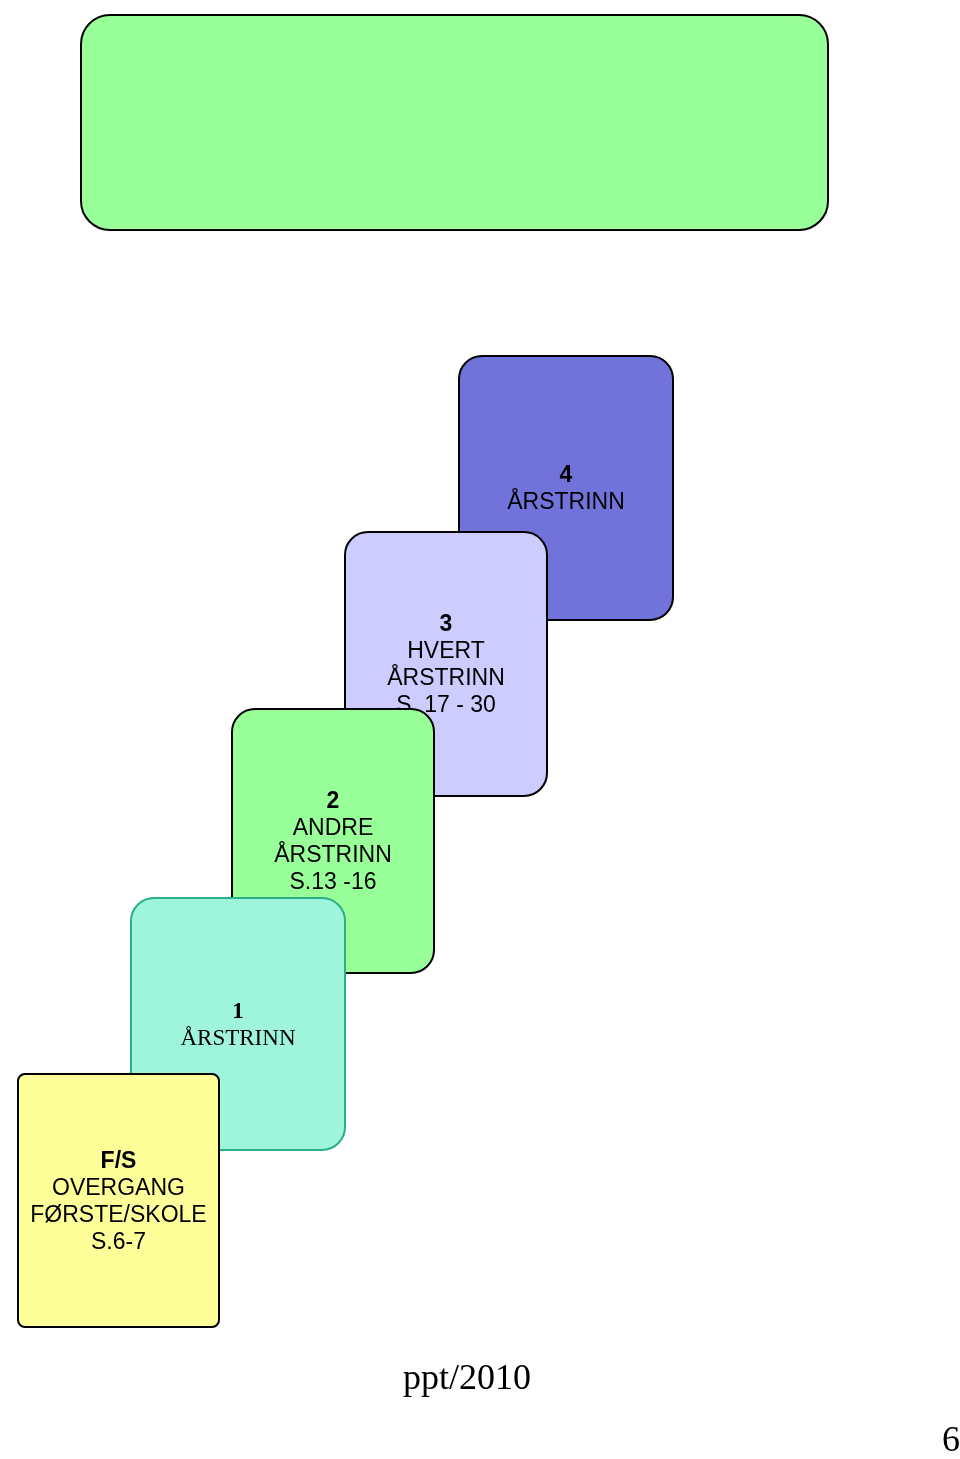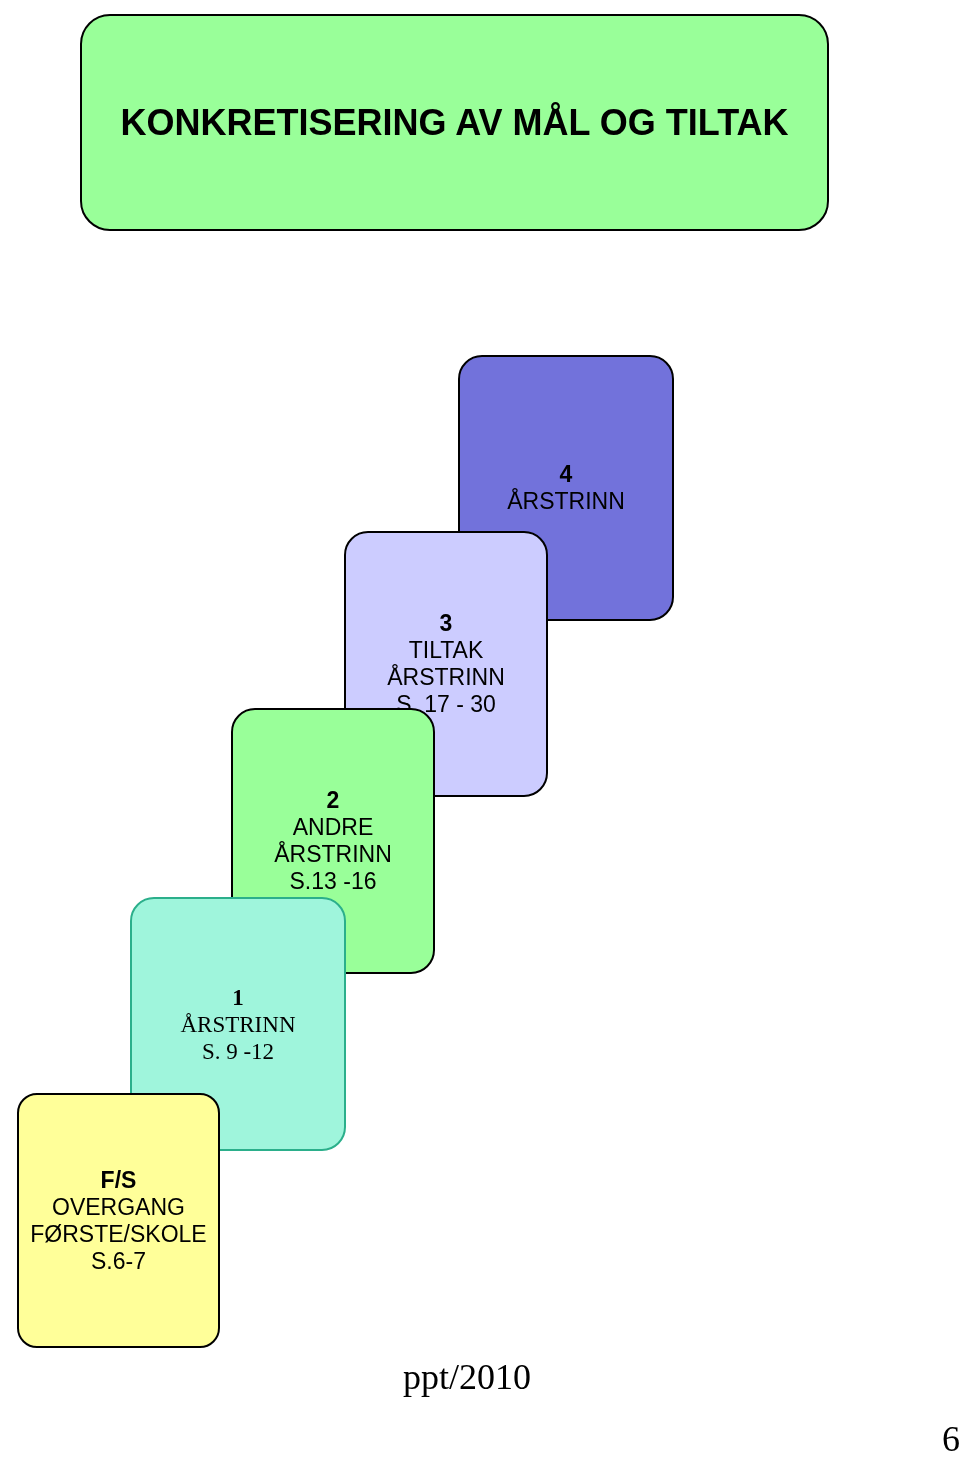--- a/index.html
+++ b/index.html
@@ -14,69 +14,67 @@
   
   #banner{left:80px;top:14px;width:749px;height:217px;background:#99FF99;
           border-radius:30px;}
   #banner .txt{font-weight:bold;font-size:36px;line-height:44px;color:#000;}
 
   .b4{left:458px;top:355px;width:216px;height:266px;background:#7272DB;border-radius:24px;}
   .b3{left:344px;top:531px;width:204px;height:266px;background:#CCCCFF;border-radius:24px;}
   .b2{left:231px;top:708px;width:204px;height:266px;background:#99FF99;border-radius:24px;}
   .b1{left:130px;top:897px;width:216px;height:254px;background:#9FF5DC;border-radius:24px;
       border:2px solid #2BAF8B;}
-  .by{left:17px;top:1073px;width:203px;height:255px;background:#FFFF99;border-radius:20px;margin-top:20px;}
+  .by{left:17px;top:1073px;width:203px;height:255px;background:#FFFF99;border-radius:8px;}
 
   .boxtext{font-size:23px;line-height:27px;color:#000;}
   .boxtext .n{font-weight:bold;}
   .serif{font-family:"Liberation Serif",serif;}
   #ftl{position:absolute;left:403px;top:1356px;font-family:"Liberation Serif",serif;font-size:36px;color:#000;}
   #ftr{position:absolute;left:942px;top:1418px;font-family:"Liberation Serif",serif;font-size:36px;color:#000;}
 </style>
 </head>
 <body>
 
 <div id="page">
 
   <div class="shp" id="banner">
     <div class="txt">
-      <div>KONKRETISERING AV MÅL OG TILTAK</div>
     </div>
   </div>
 
   <div class="shp b4">
     <div class="txt boxtext">
       <div class="n">4</div>
       <div>ÅRSTRINN</div>
     </div>
   </div>
 
   <div class="shp b3">
     <div class="txt boxtext">
       <div class="n">3</div>
-      <div>TILTAK</div>
+      <div>HVERT</div>
       <div>ÅRSTRINN</div>
       <div>S. 17 - 30</div>
     </div>
   </div>
 
   <div class="shp b2">
     <div class="txt boxtext">
       <div class="n">2</div>
       <div>ANDRE</div>
       <div>ÅRSTRINN</div>
       <div>S.13 -16</div>
     </div>
   </div>
 
   <div class="shp b1">
     <div class="txt boxtext serif">
       <div class="n">1</div>
       <div>ÅRSTRINN</div>
-      <div>S. 9 -12</div>
     </div>
   </div>
 
   <div class="shp by">
     <div class="txt boxtext">
       <div class="n">F/S</div>
       <div>OVERGANG</div>
       <div>FØRSTE/SKOLE</div>
       <div>S.6-7</div>
     </div>

